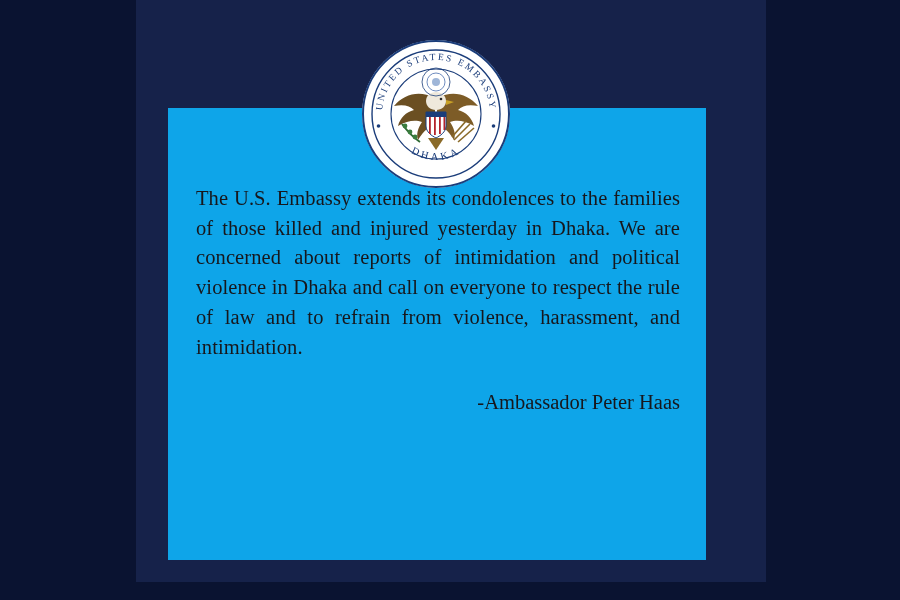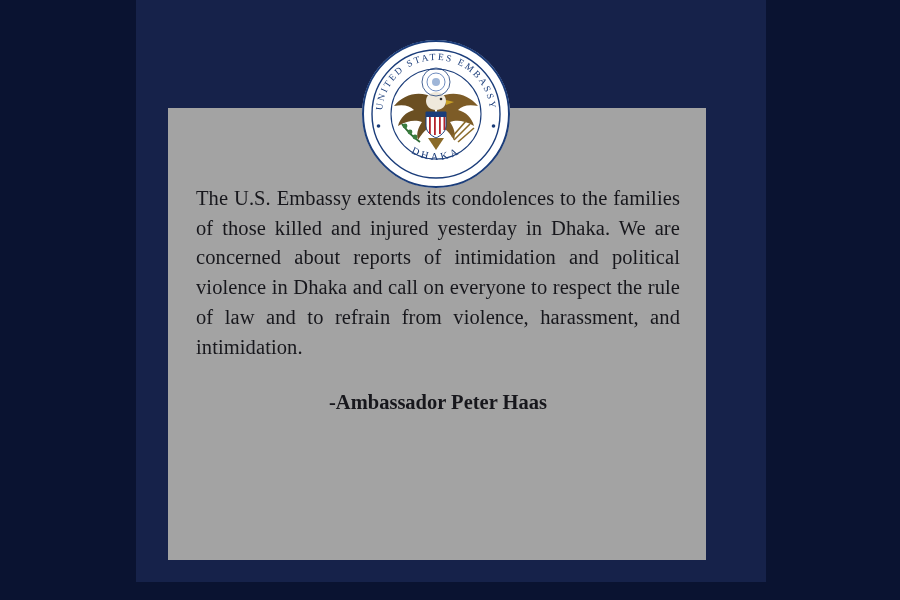--- a/index.html
+++ b/index.html
@@ -37,21 +37,21 @@
     left: 0; bottom: 0;
     width: 900px; height: 18px;
     background: #0a1331;
   }
   .card {
     position: absolute;
     left: 168px;
     top: 108px;
     width: 538px;
     height: 452px;
-    background: #a3a3a3;
+    background: #0ea5e9;
   }
   .seal-wrap {
     position: absolute;
     left: 360px;
     top: 38px;
     width: 152px;
     height: 152px;
     z-index: 5;
   }
   .seal-wrap svg { display: block; }
@@ -65,26 +65,25 @@
     margin: 0 0 26px 0;
     font-size: 20.5px;
     line-height: 1.45;
     color: #17171c;
     text-align: justify;
     text-justify: inter-word;
     letter-spacing: 0.1px;
   }
   .para:last-of-type { margin-bottom: 14px; }
   .signature {
-    margin: 16px;
-    text-align: center;
+    margin: 0;
+    text-align: right;
     font-size: 20.5px;
     line-height: 1.4;
     color: #17171c;
-    font-weight: bold;
   }
 </style>
 </head>
 <body>
 
 <div class="canvas">
 
   <div class="gutter-left"></div>
   <div class="gutter-right"></div>
   <div class="gutter-bottom"></div>

